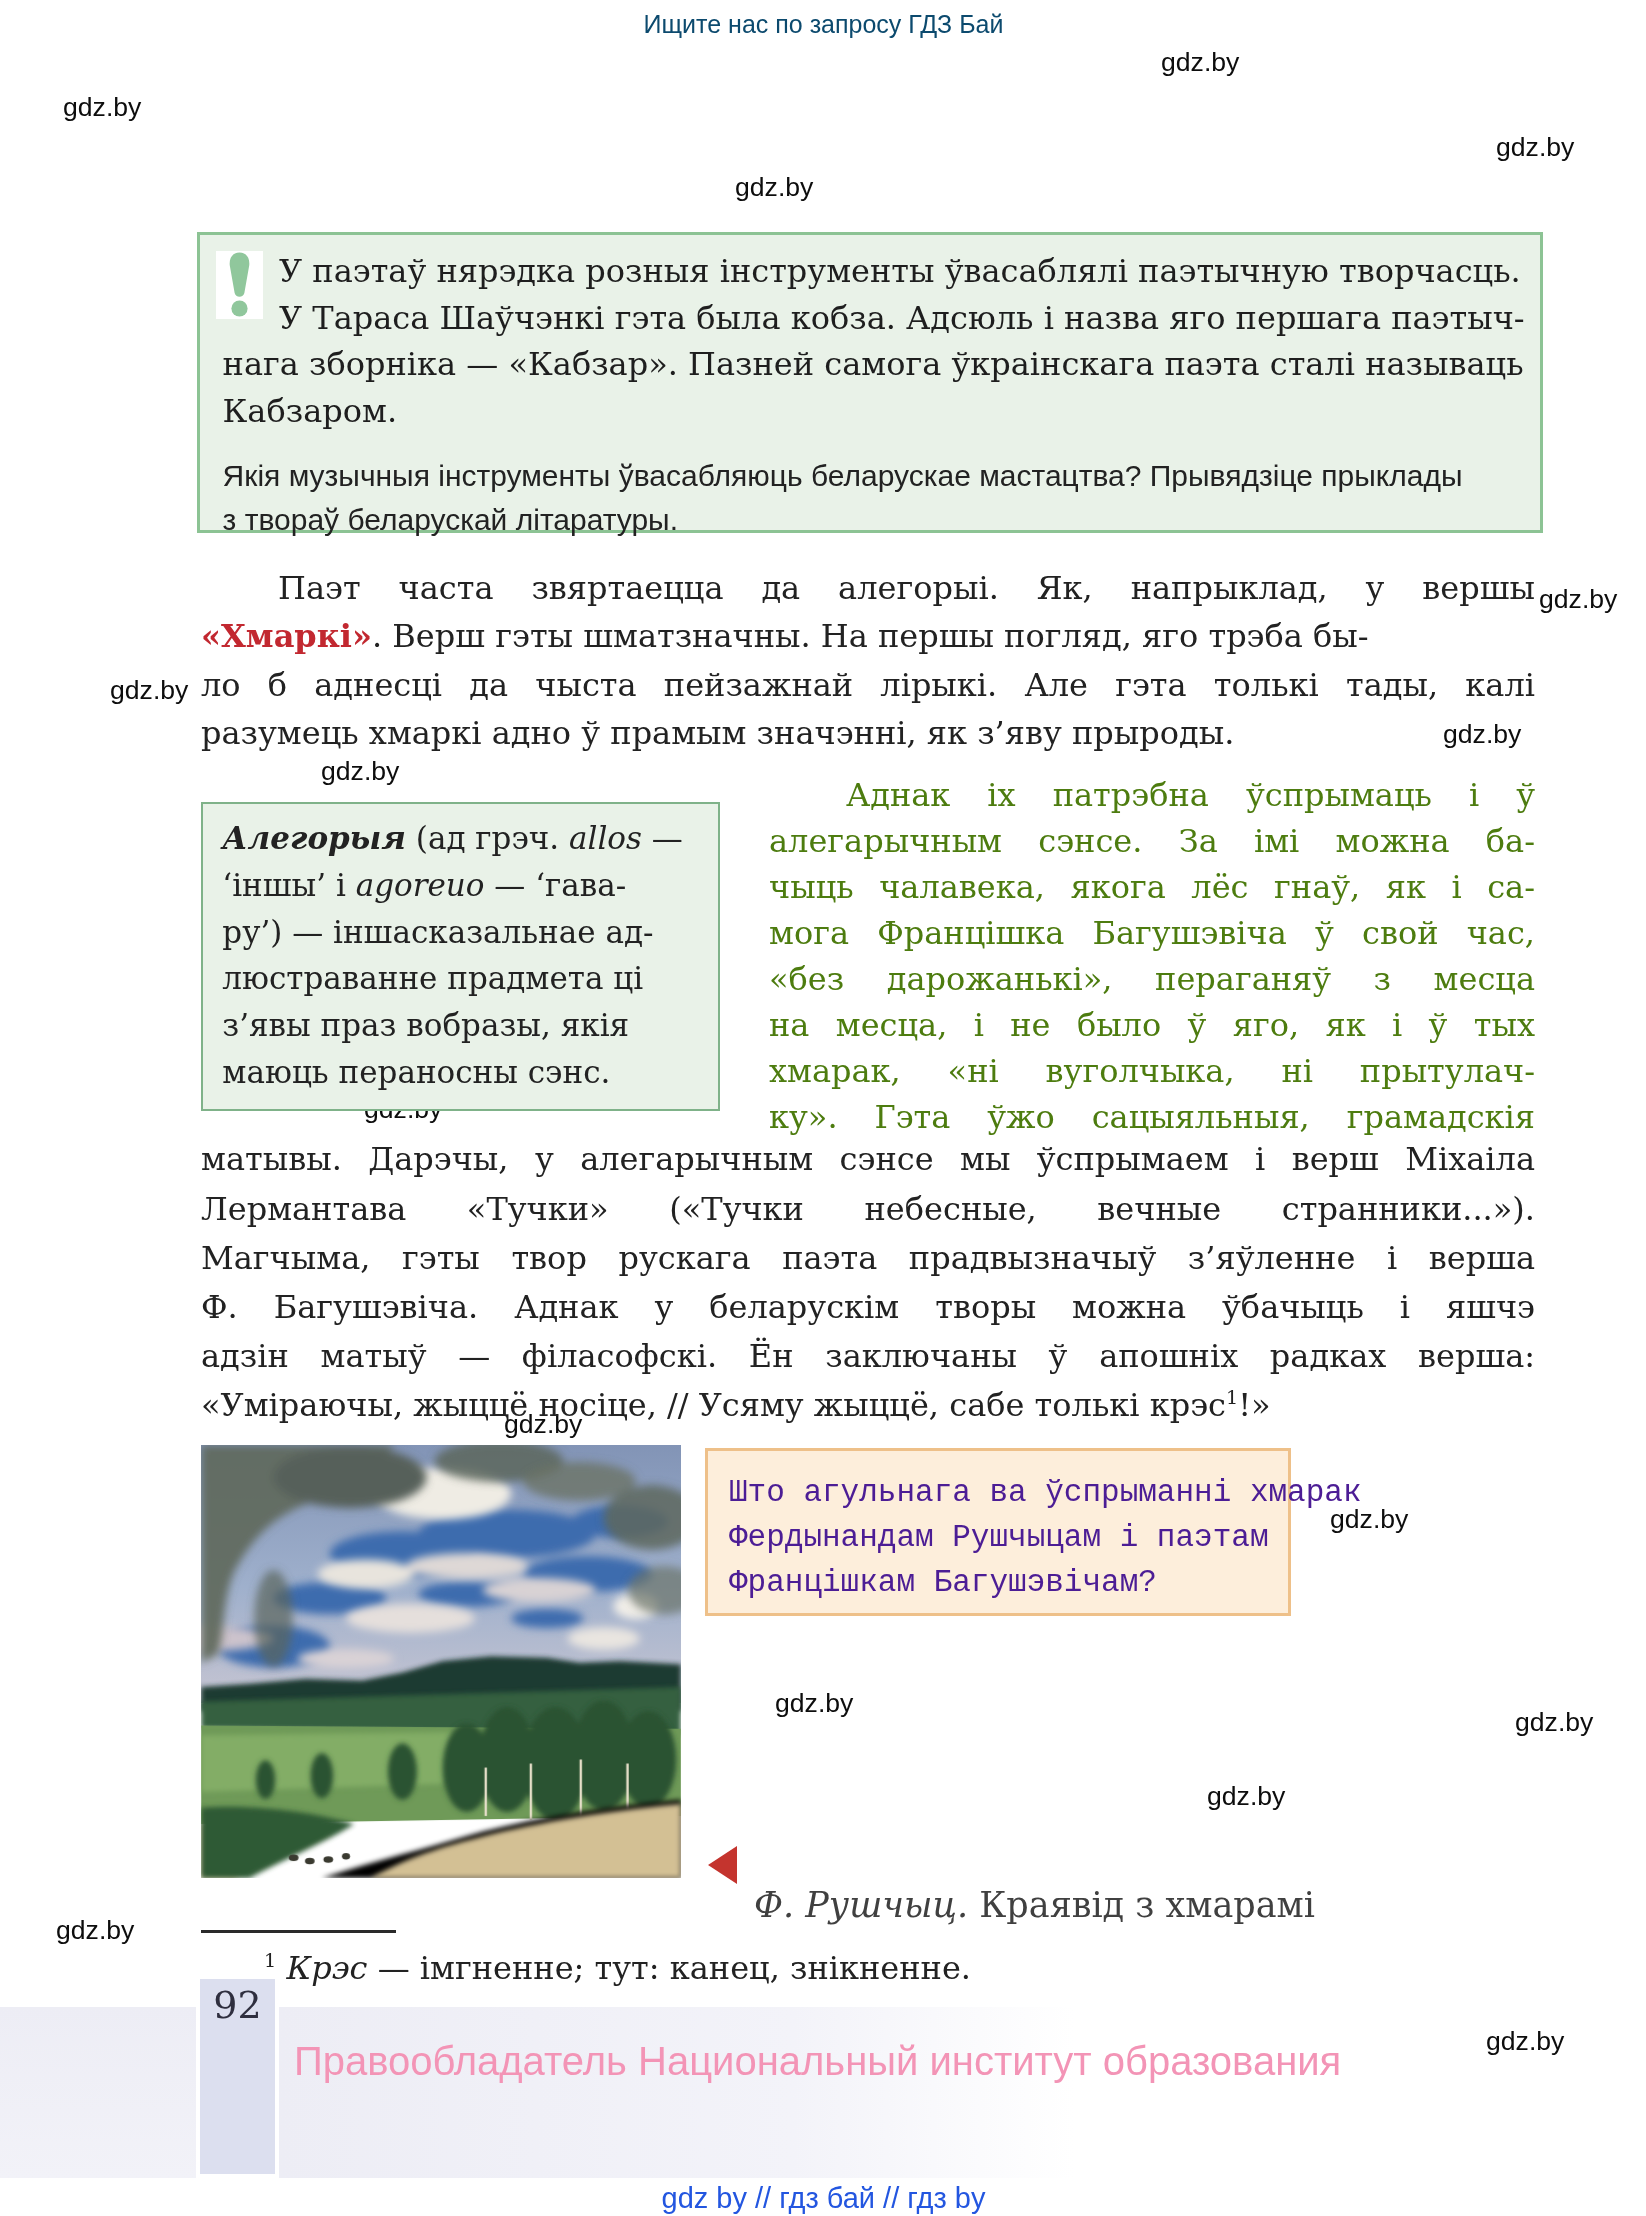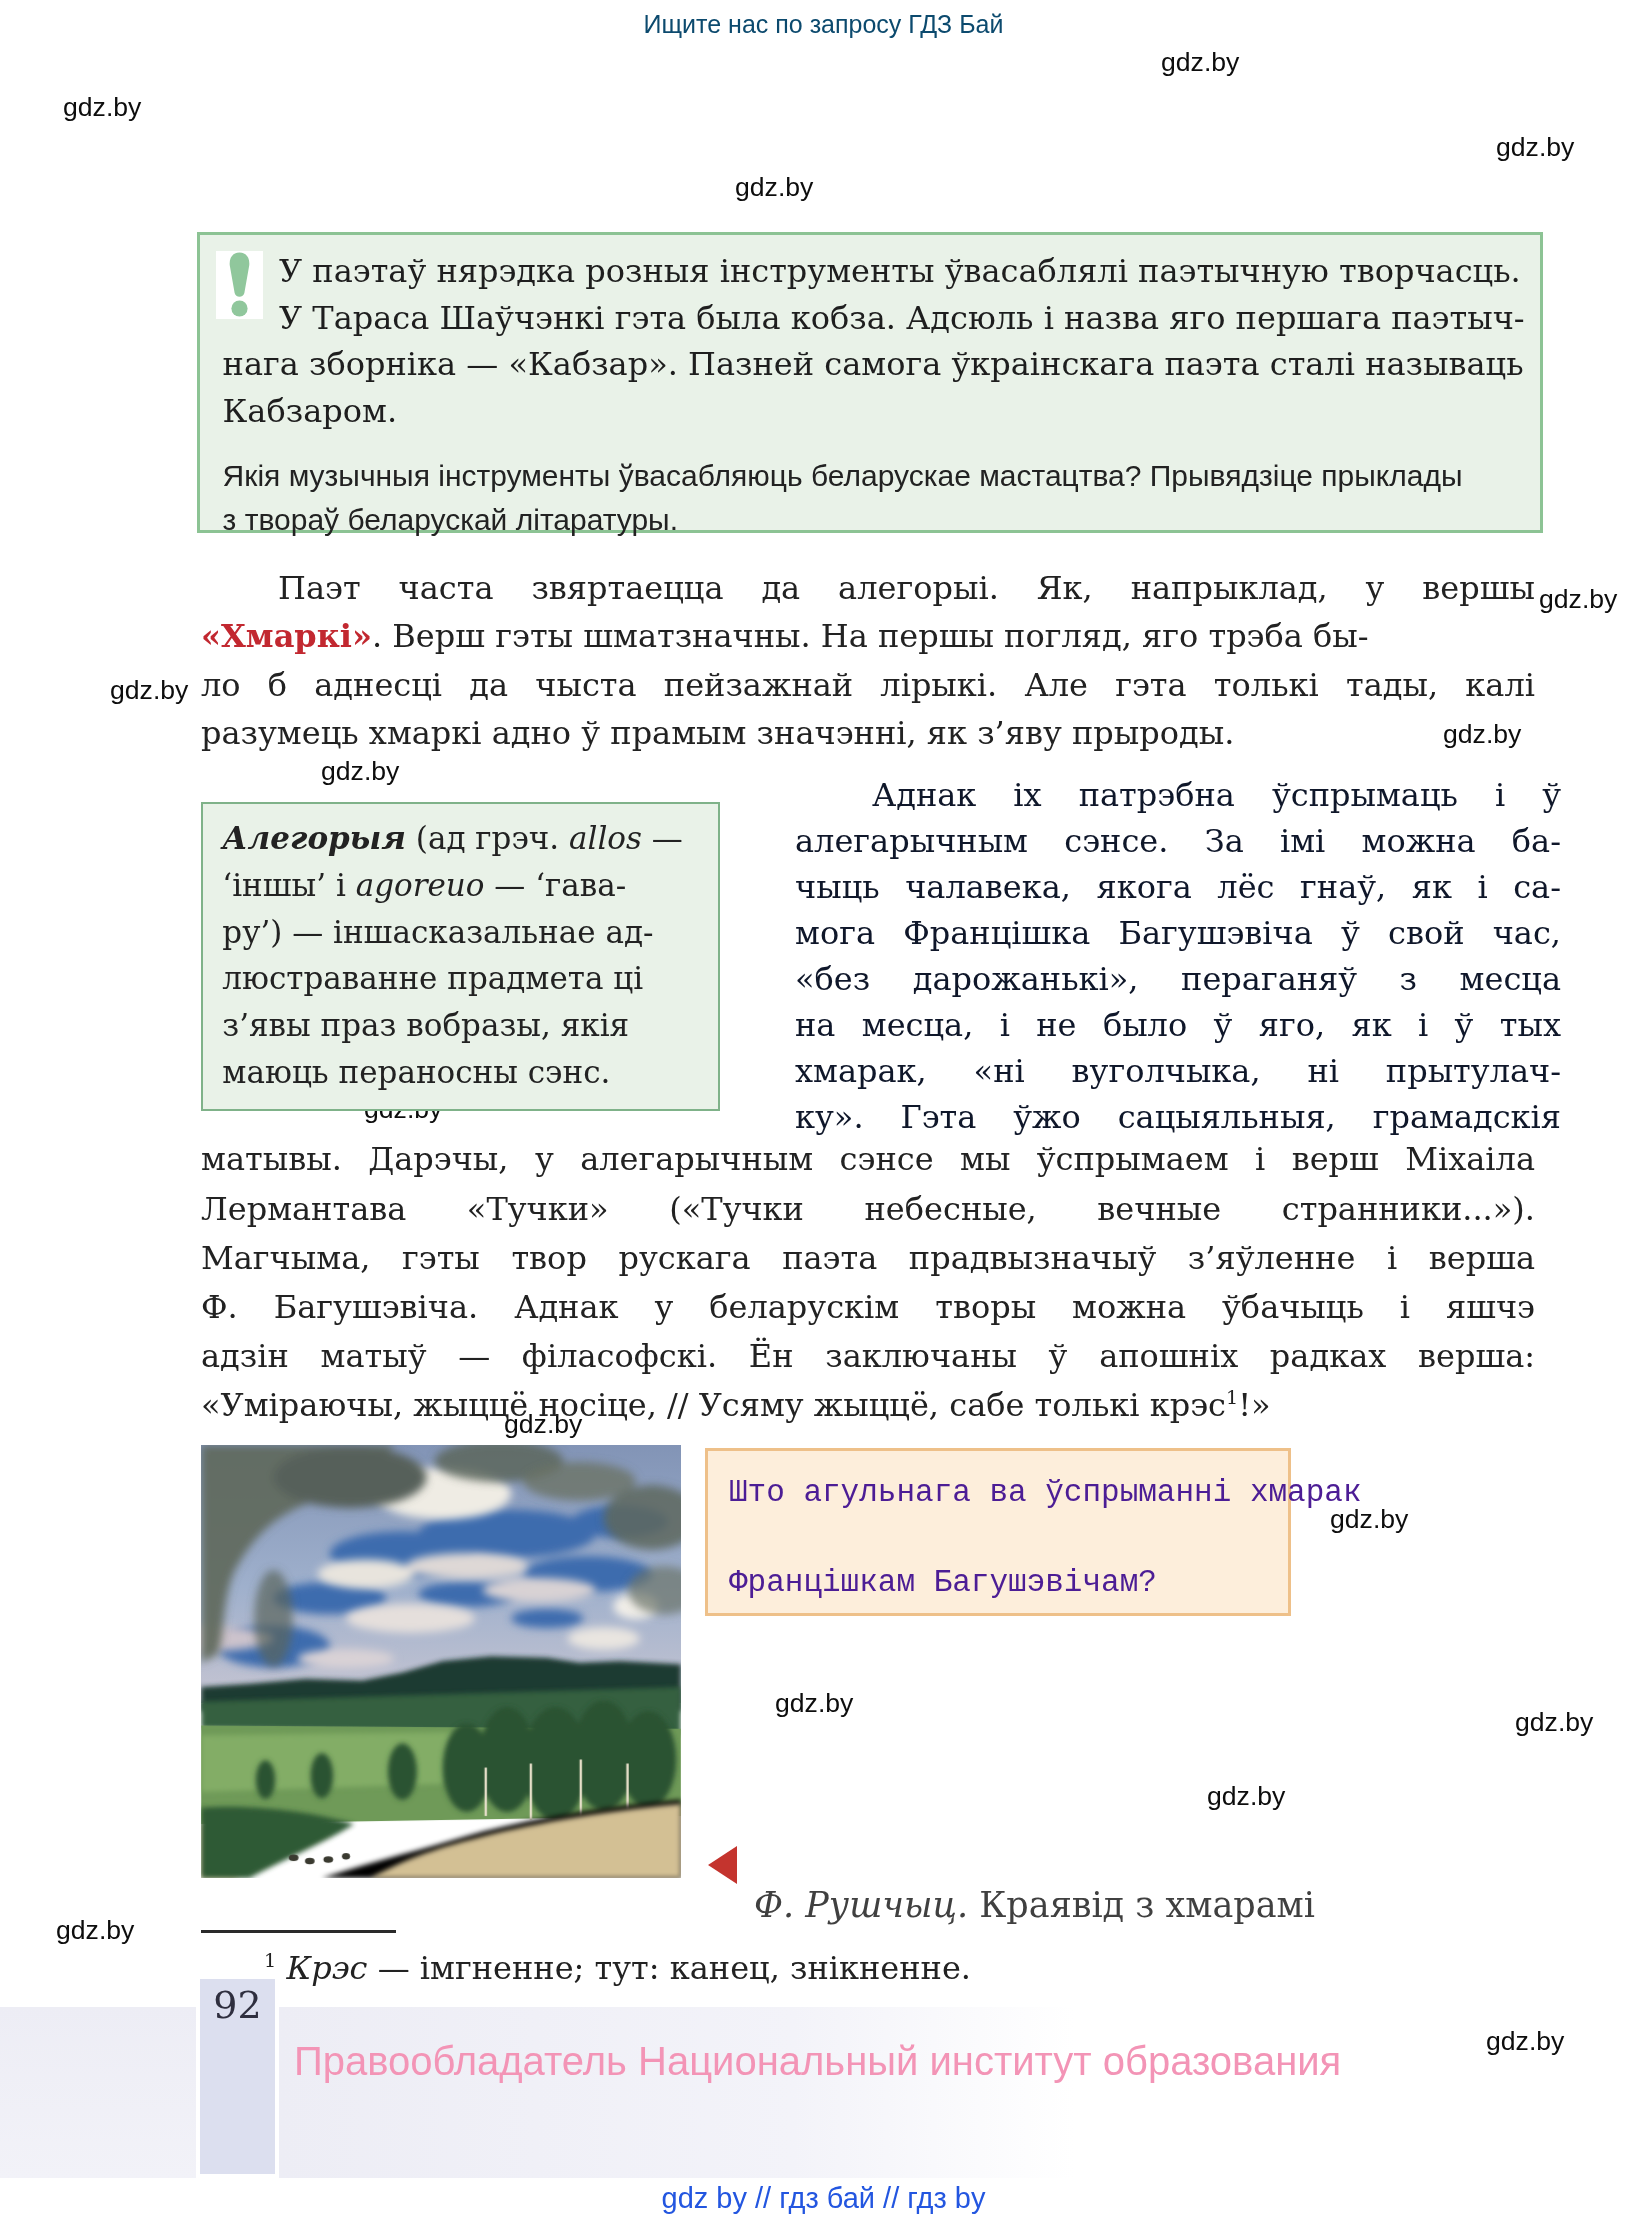--- a/index.html
+++ b/index.html
@@ -17,21 +17,21 @@
   .qline{position:absolute;left:22.6px;width:1290px;font-family:"Liberation Sans",sans-serif;
          font-size:30px;line-height:44px;color:#222;white-space:nowrap;}
   
   .bline{position:absolute;left:201px;width:1334px;font-size:32px;white-space:nowrap;color:#222;}
   .just{text-align:justify;text-align-last:justify;white-space:normal;}
   .red{color:#c22830;font-weight:bold;}
   
   .defbox{position:absolute;left:201px;top:802px;width:519px;height:309px;
           background:#e9f2e8;border:2.4px solid #7fb289;box-sizing:border-box;}
   .dline{position:absolute;left:19.3px;width:477px;font-size:31px;white-space:nowrap;color:#222;}
-  .rline{position:absolute;left:795px;width:766px;font-size:32px;white-space:nowrap;color:#0f172a;}
+  .rline{position:absolute;left:769px;width:766px;font-size:32px;white-space:nowrap;color:#4d7c0f;}
   
   .qbox{position:absolute;left:705px;top:1448px;width:586px;height:168px;
         background:#fdeedb;border:3.2px solid #eec089;box-sizing:border-box;}
   .qbline{position:absolute;left:21px;width:540px;font-family:Liberation Mono, monospace;
           font-size:31px;color:#4c1d95;white-space:nowrap;}
   
   .cap-tri{position:absolute;left:708px;top:1846px;width:0;height:0;
            border-top:19.3px solid transparent;border-bottom:19.3px solid transparent;
            border-right:29px solid #c4342e;}
   .caption{position:absolute;left:754px;top:1885px;font-size:35px;color:#404040;white-space:nowrap;}
@@ -212,20 +212,21 @@
     <g fill="#3a3a30">
       <ellipse cx="115" cy="512" rx="6" ry="4"></ellipse>
         <ellipse cx="135" cy="516" rx="6" ry="4"></ellipse>
       <ellipse cx="158" cy="514" rx="6" ry="4"></ellipse>
         <ellipse cx="180" cy="510" rx="5" ry="4"></ellipse>
     </g>
   </svg>
 
   <div class="qbox">
     <div class="qbline" style="top:24px">Што агульнага ва ўспрыманні хмарак</div>
+    <div class="qbline" style="top:69px">Фердынандам Рушчыцам і паэтам</div>
     <div class="qbline" style="top:114px">Францішкам Багушэвічам?</div>
   </div>
 
   <div class="cap-tri"></div>
   <div class="caption"><span class="it">Ф. Рушчыц.</span><span> Краявід з хмарамі</span></div>
 
   <div class="fnrule"></div>
   <div class="fnote" style="text-indent:63px"><sup>1</sup> <span class="it">Крэс</span><span> — імгненне; тут: канец, знікненне.</span></div>
 
   <div class="band-left"></div>

